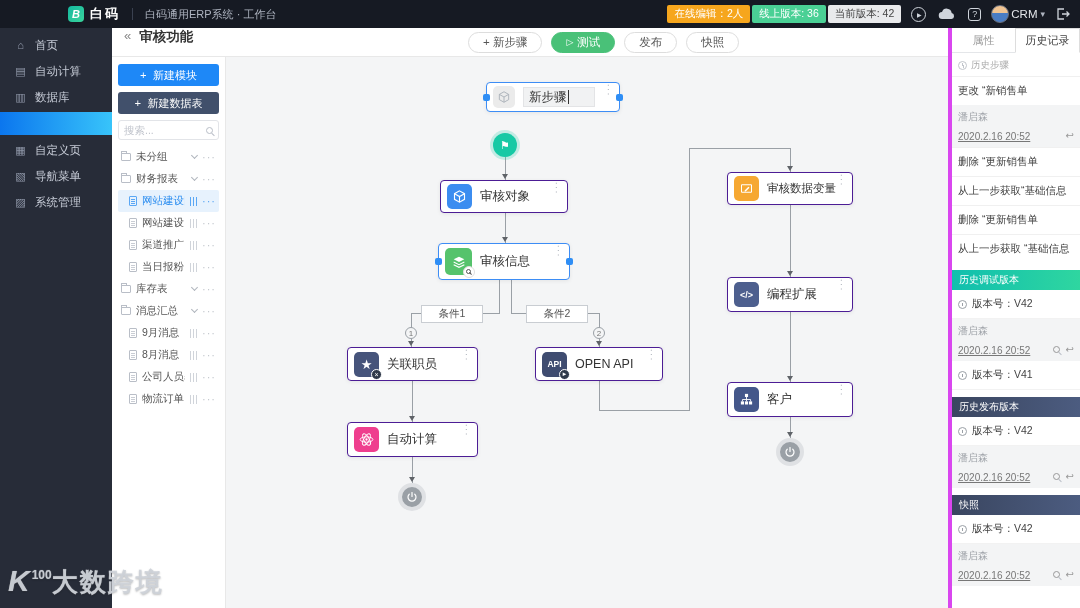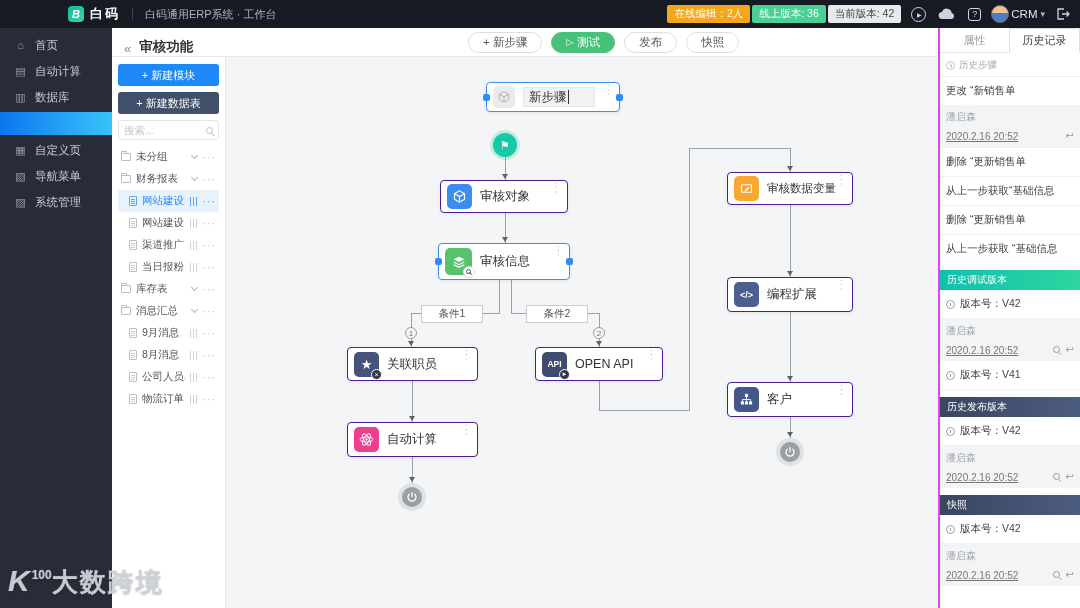--- a/index.html
+++ b/index.html
@@ -30,33 +30,33 @@
   .nav-item { height:26px; display:flex; align-items:center; gap:8px; padding-left:14px; color:#c6cbd6; font-size:11.5px; cursor:pointer; }
   .nav-item .nico { font-size:11px; color:#8f97a8; width:13px; text-align:center; }
   .nav-item.active { height:23px; background:linear-gradient(90deg,#0b76ee,#38c4fa); margin:2px 0; }
   .nav-sub { background:#1d222b; padding:3px 0; margin-top:4px; }
   .nav-sub .nav-item { padding-left:36px; height:24px; font-size:11px; }
   .gi-home::before{content:"\2302"} .gi-build::before{content:"\25A4"} .gi-db::before{content:"\25A5"}
   .gi-custom::before{content:"\25A6"} .gi-navm::before{content:"\25A7"} .gi-sys::before{content:"\25A8"}
 
   
   .mid { position:absolute; left:112px; top:28px; right:118px; bottom:0; display:flex; flex-direction:column; background:#fff; }
-  .main-header { height:29px; border-bottom:1px solid #e8e8e8; display:flex; align-items:flex-end; position:relative; flex-shrink:0; }
+  .main-header { height:29px; border-bottom:1px solid #e8e8e8; display:flex; align-items:flex-start; position:relative; flex-shrink:0; }
   .back-ico { color:#888; font-size:13px; margin:0 8px 0 12px; }
   .back-ico::before{ content:"\00AB"; }
   .mh-title { font-size:13.5px; font-weight:bold; color:#333; }
   .hdr-actions { position:absolute; left:356px; top:0; height:100%; display:flex; align-items:center; gap:9px; }
   .pill { border:1px solid #ddd; border-radius:13px; height:21px; padding:0 14px; font-size:11.5px; color:#555; background:#fff; display:flex; align-items:center; gap:4px; cursor:pointer; white-space:nowrap; }
   .pill.test { background:#49c178; border-color:#49c178; color:#fff; }
   .pill.test::before { content:"\25B7"; font-size:9px; }
   .main-body { flex:1; display:flex; min-height:0; }
 
   
   .tree { width:114px; border-right:1px solid #e8e8e8; padding:7px 6px; flex-shrink:0; overflow:hidden; }
-  .btn-block { width:100%; height:22px; border:none; border-radius:3px; color:#fff; font-size:11px; margin-bottom:6px; cursor:pointer; font-family:Liberation Sans, sans-serif; }
+  .btn-block { width:100%; height:22px; border:none; border-radius:3px; color:#fff; font-size:11px; margin-bottom:6px; cursor:pointer; font-family:Liberation Mono, monospace; }
   .btn-module { background:#1e88f7; }
   .btn-table { background:#41506b; }
   .search-box { border:1px solid #e2e4e8; border-radius:3px; height:20px; display:flex; align-items:center; padding:0 5px; margin-bottom:6px; }
   .search-box input { border:none; outline:none; width:80px; font-size:10.5px; color:#666; font-family:inherit; }
   .search-box input::placeholder { color:#c0c4cc; }
   .i-mag { width:7px; height:7px; border:1px solid #b9bec7; border-radius:50%; position:relative; flex-shrink:0; margin-left:auto; }
   .i-mag::after { content:""; position:absolute; right:-3px; bottom:-2px; width:4px; height:1px; background:#b9bec7; transform:rotate(45deg); }
   .trow { height:22px; display:flex; align-items:center; gap:5px; font-size:10.5px; color:#555; padding:0 3px; border-radius:2px; cursor:pointer; }
   .trow.file { padding-left:11px; }
   .trow .tlbl { white-space:nowrap; overflow:hidden; flex:1; }
@@ -95,21 +95,21 @@
   .ibadge { position:absolute; right:-3px; bottom:-3px; width:11px; height:11px; border-radius:50%; background:#2f3949; color:#fff; font-size:7px; display:flex; align-items:center; justify-content:center; border:1px solid #fff; }
   .ibadge.x::before { content:"\00D7"; } .ibadge.tri::before { content:"\25B8"; }
   .magbadge { position:absolute; right:-3px; bottom:-3px; width:12px; height:12px; border-radius:50%; background:#fff; border:1px solid #e0e0e0; display:flex; align-items:center; justify-content:center; }
   .magbadge .i-mag { width:5px; height:5px; border-color:#555; margin:0 2px 1px 0; }
   .magbadge .i-mag::after { background:#555; width:3px; right:-2px; bottom:-1px; }
   .g-api::before { content:"API"; font-weight:bold; font-size:8.5px; }
   .g-code::before { content:"</>"; font-weight:bold; font-size:9px; }
   .g-star::before { content:"\2605"; font-size:13px; }
 
   
-  .rpanel { position:absolute; right:0; top:28px; width:142px; bottom:0; background:#fff; border-left:2px solid #d946ef; z-index:5; font-size:11px; }
+  .rpanel { position:absolute; right:0; top:28px; width:132px; bottom:0; background:#fff; border-left:4px solid #d946ef; z-index:5; font-size:11px; }
   .rtabs { display:flex; height:25px; border-bottom:1px solid #e4e6e9; align-items:stretch; }
   .rtab { flex:1; display:flex; align-items:center; justify-content:center; color:#999; font-size:11px; cursor:pointer; }
   .rtab.active { border:1px solid #ddd; border-bottom:1px solid #fff; margin-bottom:-1px; color:#444; background:#fff; }
   .hist-label { display:flex; align-items:center; gap:4px; color:#aaa; font-size:9.5px; padding:6px 6px 4px; }
   .i-clock { width:9px; height:9px; border:1px solid #c2c6cc; border-radius:50%; position:relative; flex-shrink:0; }
   .i-clock::after { content:""; position:absolute; left:3px; top:1px; width:1px; height:3px; background:#c2c6cc; box-shadow:1px 2px 0 -0px #c2c6cc; }
   .hist-item { padding:7px 6px; border-top:1px solid #f0f0f0; color:#444; font-size:10.5px; white-space:nowrap; overflow:hidden; cursor:pointer; }
   .author-box { background:#f3f4f5; padding:5px 6px; position:relative; }
   .a-name { color:#a0a4aa; font-size:10px; }
   .a-date { color:#777; font-size:10px; margin-top:7px;text-decoration:underline; }

